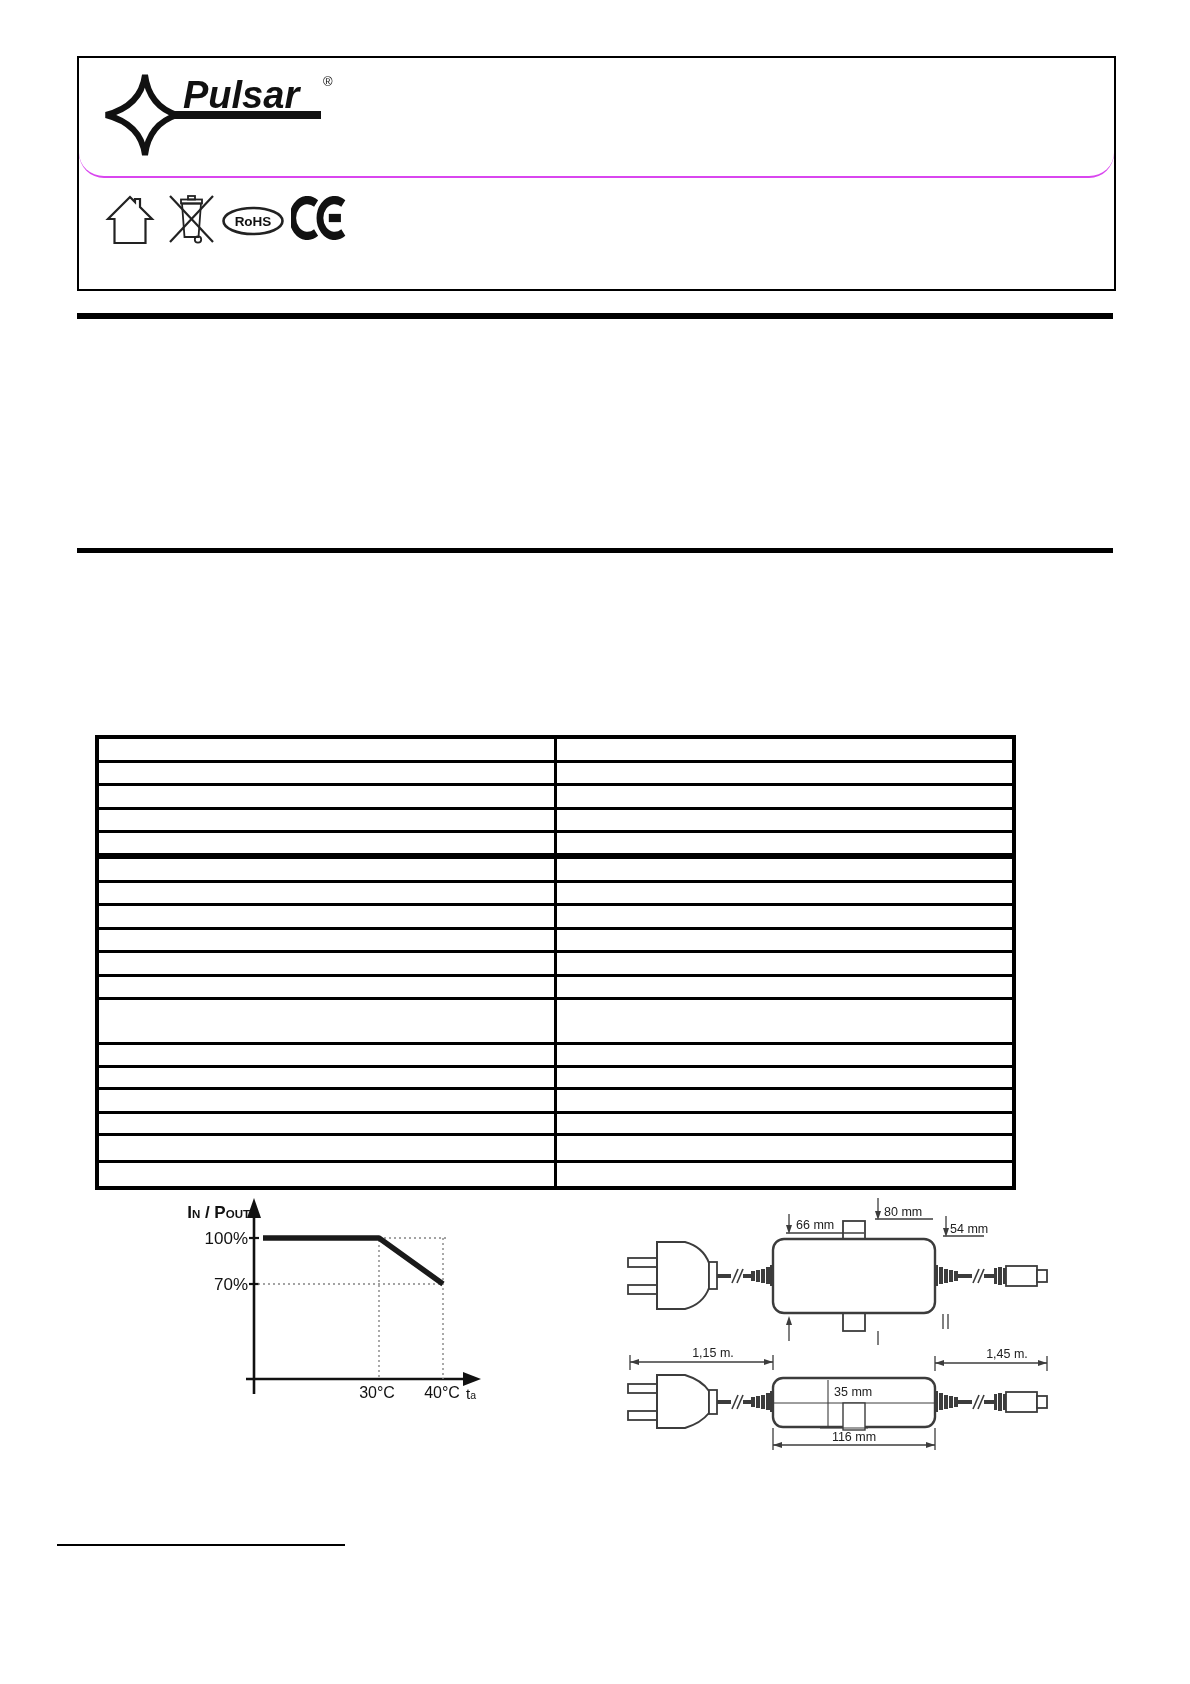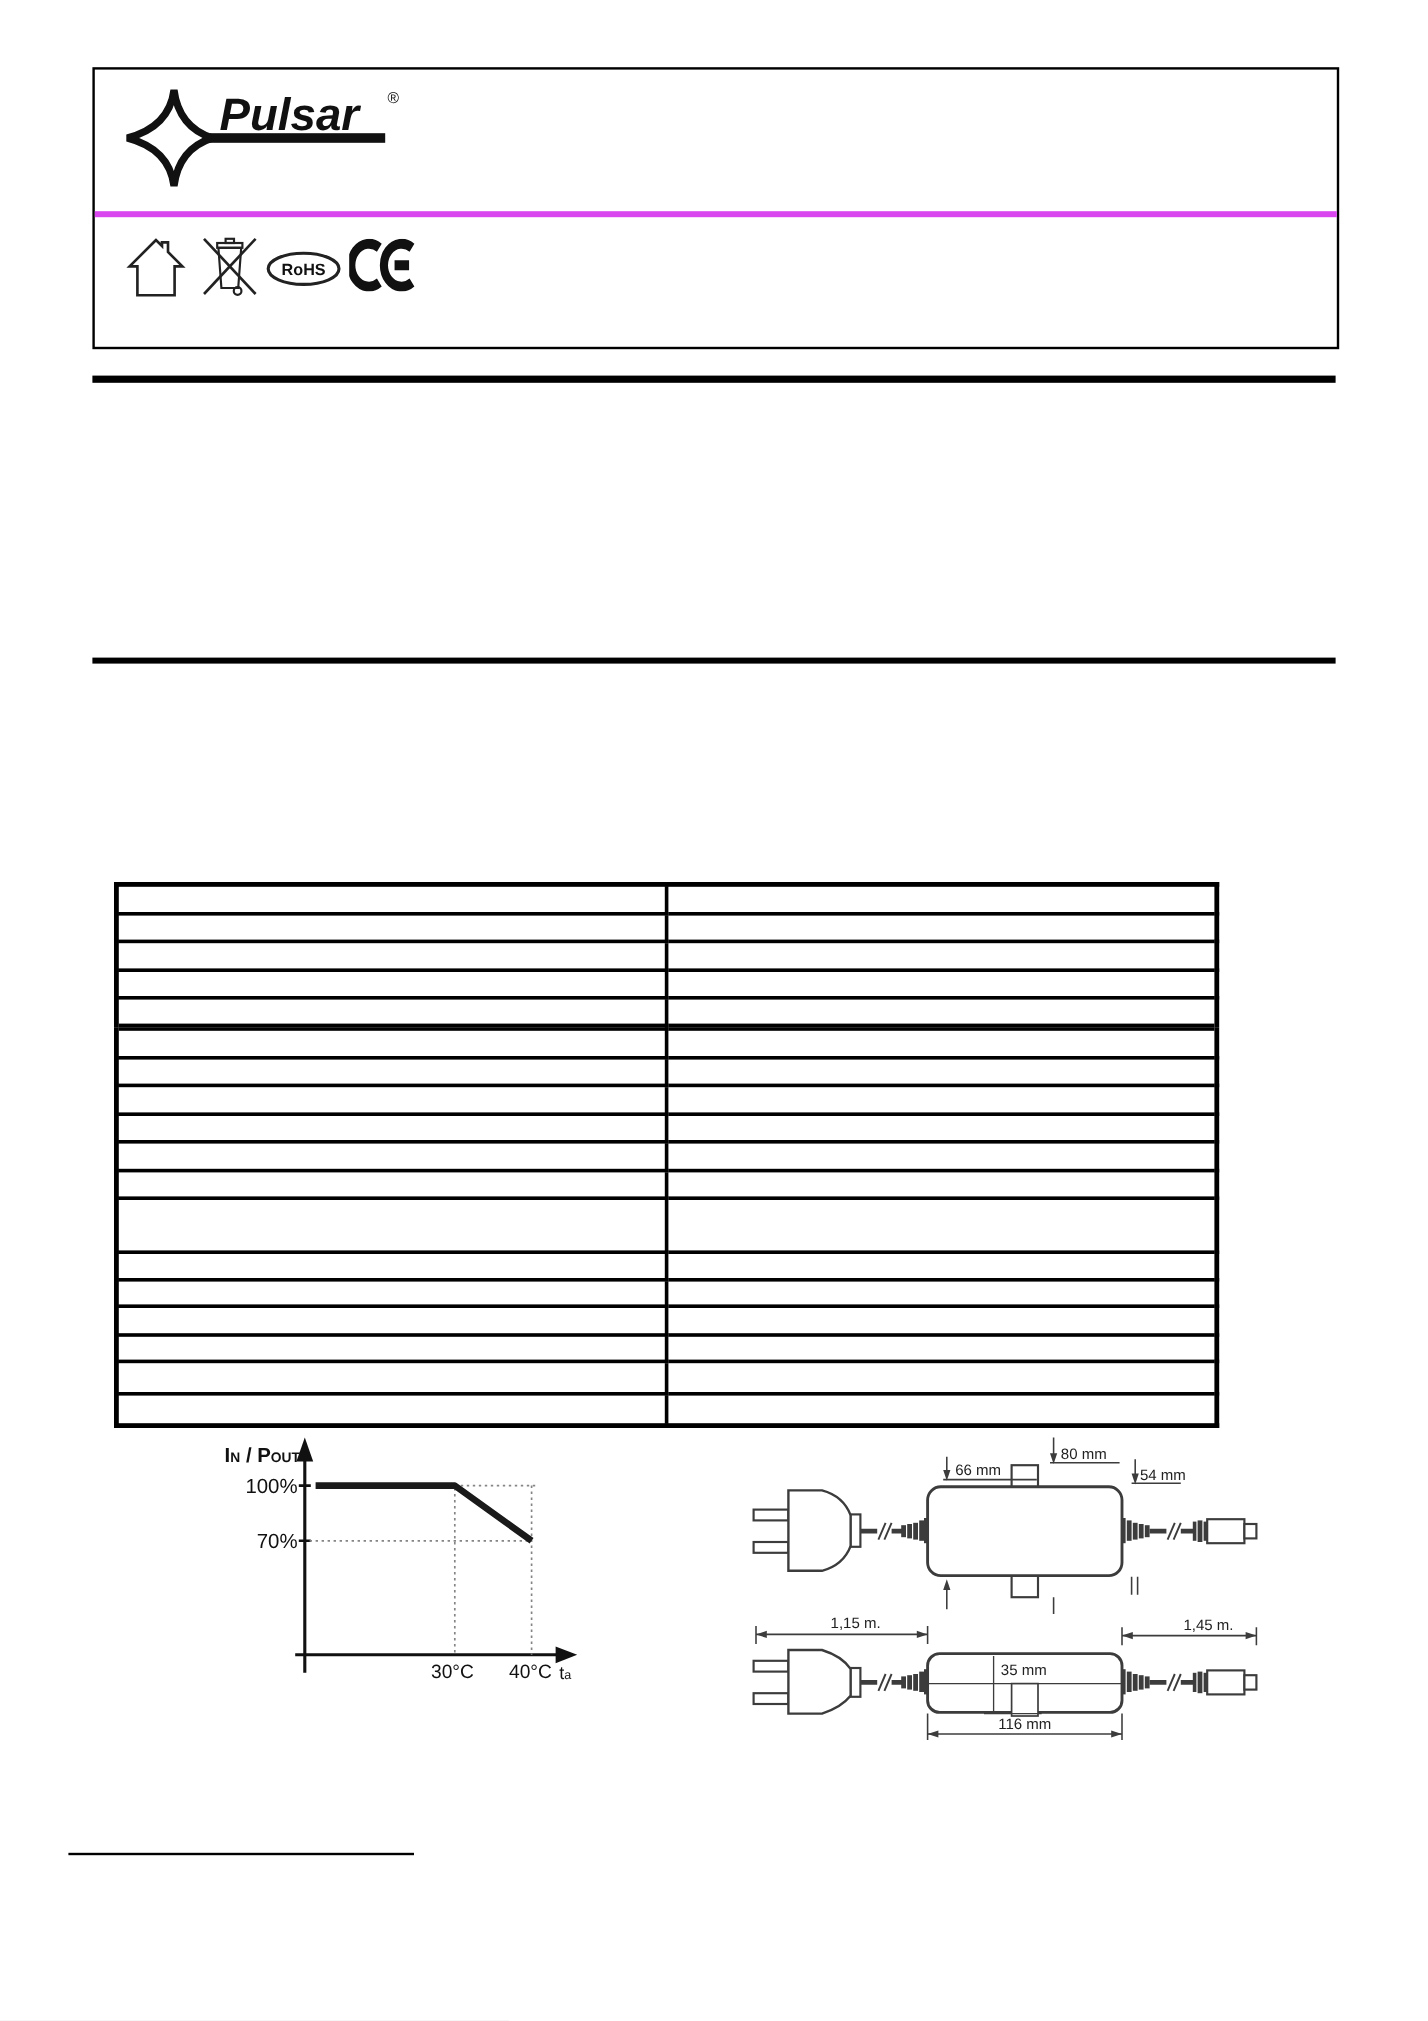--- a/index.html
+++ b/index.html
@@ -9,21 +9,21 @@
     background:#ffffff;
     font-family:"Liberation Sans","DejaVu Sans",sans-serif;
     color:#111;
     overflow:hidden;
     margin:0 auto;
   }
   .header-box{
     position:absolute;left:77px;top:56px;width:1035px;height:231px;
     border:2px solid #000;background:#fff;
   }
-  .header-logo-row{position:relative;width:100%;height:118px;border-bottom:5px solid #d946ef;}
+  .header-logo-row{position:relative;width:100%;height:118px;border-bottom:2px solid #d946ef;border-radius:25px;}
   .header-icons-row{position:relative;width:100%;height:89px;}
   .icon-slot{position:absolute;top:0;}
   .rule{position:absolute;left:77px;width:1036px;background:#000;}
   .rule-1{top:313px;height:6px;}
   .rule-2{top:548px;height:5px;}
   .tables-wrap{position:absolute;left:95px;top:735px;width:921px;}
   table.spec-table{border-collapse:collapse;width:921px;table-layout:fixed;}
   table.spec-table td{border:3px solid #000;padding:0;background:#fff;}
   table.spec-table{border:4px solid #000;}
   table.spec-upper{border-bottom-width:3px;}

